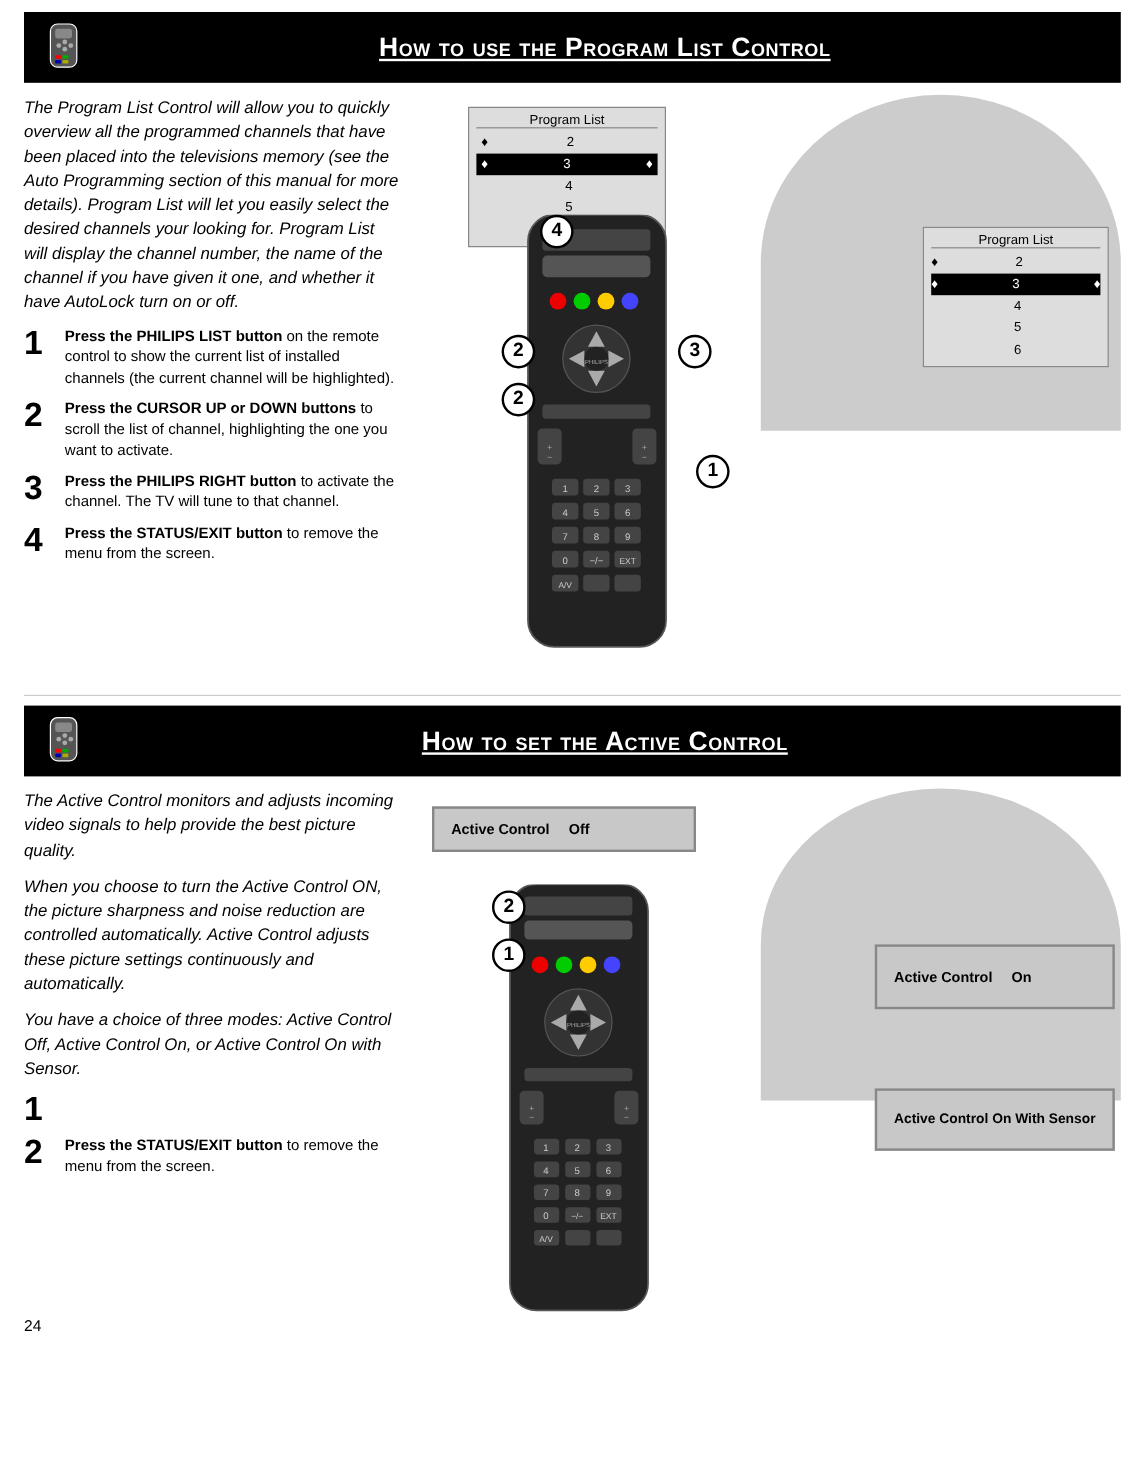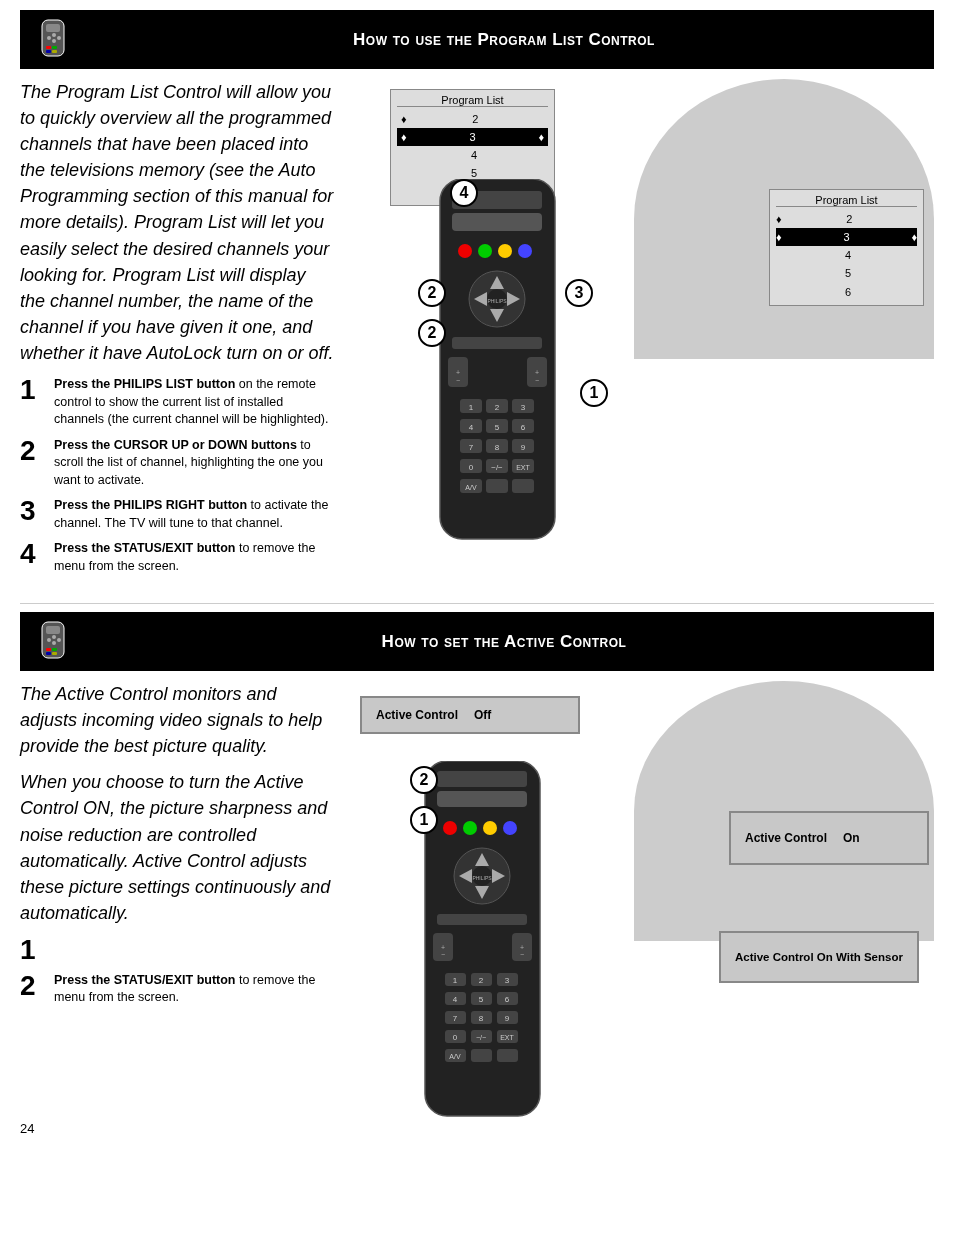--- a/index.html
+++ b/index.html
@@ -23,26 +23,27 @@
       align-items: center;
       background: #000;
       color: #fff;
       padding: 6px 12px;
       margin-bottom: 10px;
     }
     .section-header .icon-area {
       margin-right: 10px;
     }
     .section-header .title {
-      font-size: 17px;
+      font-size: 22px;
       font-weight: bold;
       text-align: center;
       flex: 1;
       letter-spacing: 0.5px;
       font-variant: small-caps;
+      text-decoration: underline;
     }
 
     
     .remote-icon {
       width: 44px;
       height: 44px;
     }
 
     
     .section-content {
@@ -55,21 +56,21 @@
       padding-right: 5px;
     }
     .right-col {
       flex: 1;
       position: relative;
     }
 
     
     .intro-text {
       font-style: italic;
-      font-size: 18px;
+      font-size: 14px;
       line-height: 1.45;
       margin-bottom: 10px;
     }
 
     
     .steps-list {
       list-style: none;
     }
     .step-item {
       display: flex;
@@ -353,20 +354,23 @@
     </div>
 
     <div class="section-content">
 
       <div class="left-col">
         <p class="intro-text">
           <em>The Active Control monitors and adjusts incoming video signals to help provide the best picture quality.</em>
         </p>
         <p class="intro-text">
           When you choose to turn the Active Control ON, the picture sharpness and noise reduction are controlled automatically. Active Control adjusts these picture settings continuously and automatically.
+        </p>
+        <p class="intro-text">
+          You have a choice of three modes: Active Control Off, Active Control On, or Active Control On with Sensor.
         </p>
 
         <ul class="steps-list">
           <li class="step-item">
             <span class="step-number">1</span>
           </li>
           <li class="step-item">
             <span class="step-number">2</span>
             <span class="step-text">
               <strong>Press the STATUS/EXIT button</strong> to remove the menu from the screen.
@@ -444,21 +448,21 @@
         </div>
 
         <div style="position:absolute; left:60px; top:85px; z-index:5; background:#fff; border:2px solid #000; border-radius:50%; width:28px; height:28px; display:flex; align-items:center; justify-content:center; font-size:16px; font-weight:bold;">2</div>
         <div style="position:absolute; left:60px; top:125px; z-index:5; background:#fff; border:2px solid #000; border-radius:50%; width:28px; height:28px; display:flex; align-items:center; justify-content:center; font-size:16px; font-weight:bold;">1</div>
 
         <div style="position:absolute; top:130px; right:5px; background:#c8c8c8; border:2px solid #888; padding:18px 14px; width:200px; font-size:12px; font-weight:bold; z-index:2; display:flex; gap:16px; align-items:center;">
           <span>Active Control</span>
           <span>On</span>
         </div>
 
-        <div style="position:absolute; top:250px; right:15px; background:#c8c8c8; border:2px solid #888; padding:18px 14px; width:200px; font-size:11.5px; font-weight:bold; z-index:2; display:flex; align-items:center;">
+        <div style="position:absolute; top:250px; right:5px; background:#c8c8c8; border:2px solid #888; padding:18px 14px; width:200px; font-size:11.5px; font-weight:bold; z-index:2; display:flex; align-items:center;">
           <span>Active Control On With Sensor</span>
         </div>
       </div>
     </div>
   </div>
 
   <div class="page-number">24</div>
 </div>
 
 </body></html>

